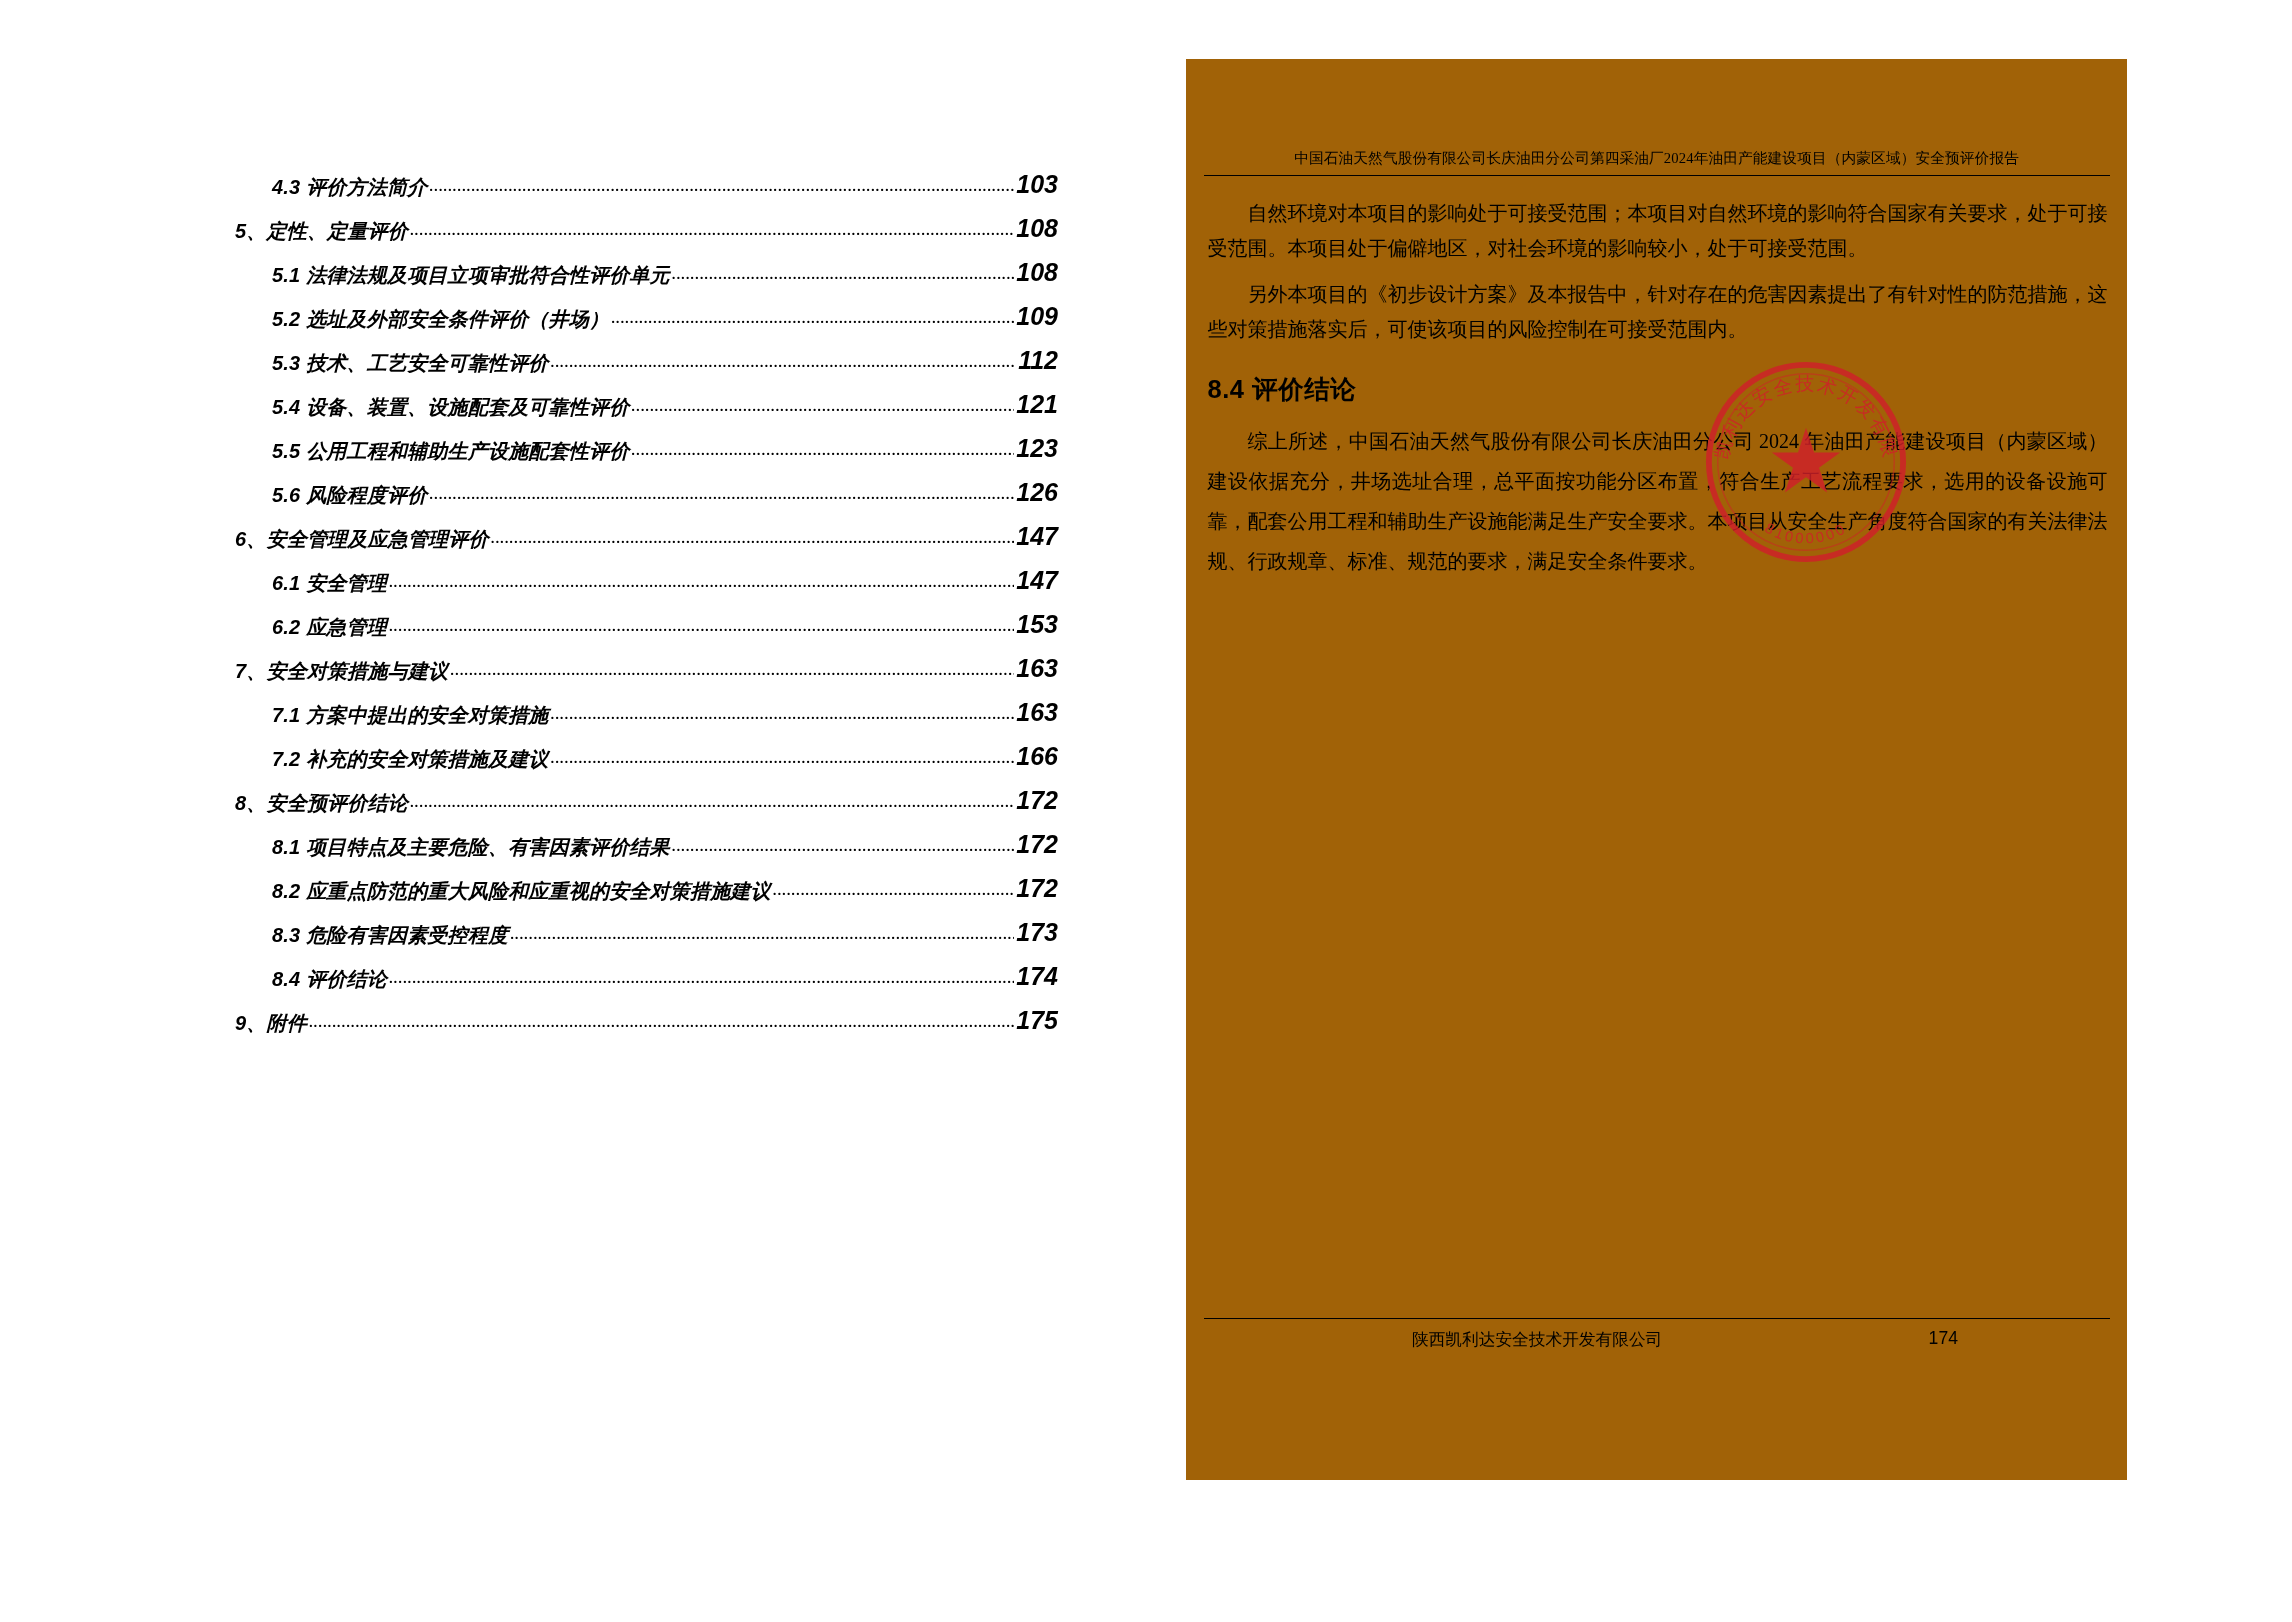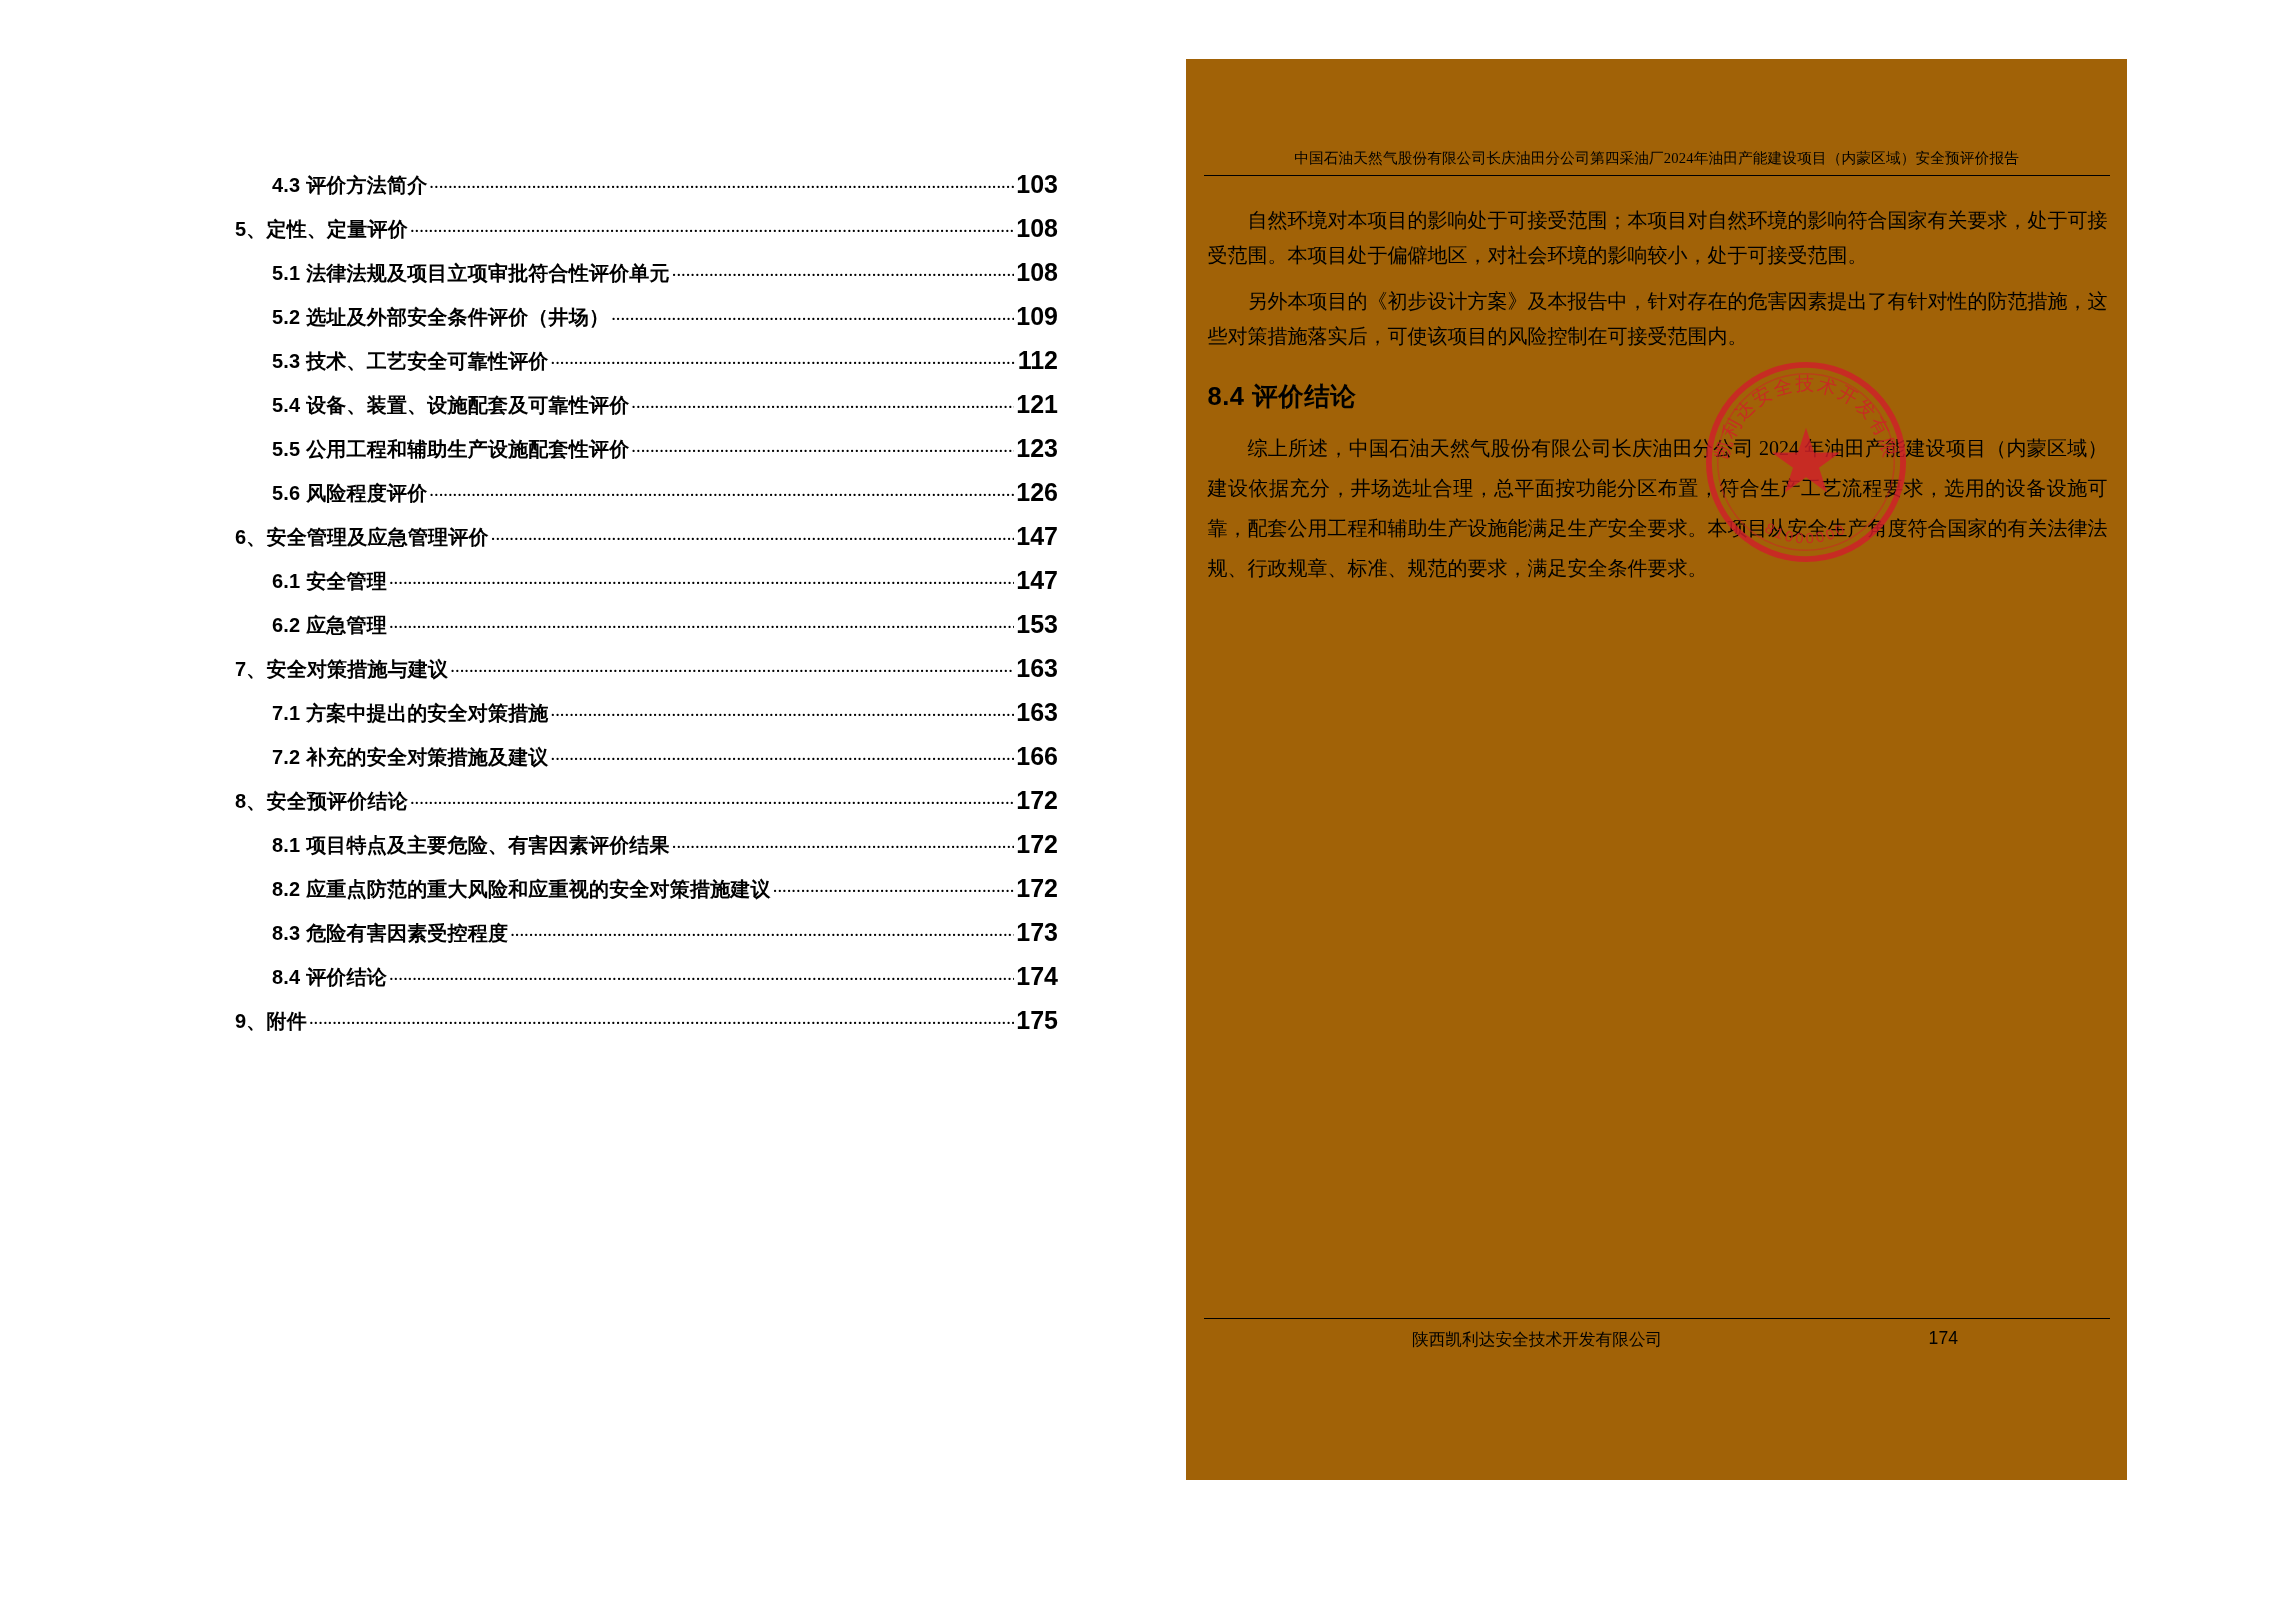--- a/index.html
+++ b/index.html
@@ -32,26 +32,27 @@
     background: #ffffff;
   }
   .toc-list {
     position: absolute;
     left: 59px;
     top: 113px;
     width: 823px;
   }
   .toc-row {
     display: flex;
-    align-items: center;
+    align-items: flex-end;
     font-size: 20px;
     line-height: 1.0;
     color: #000;
     margin-bottom: 19px;
     white-space: nowrap;
+    font-style: italic;
   }
   .toc-row .lbl {
     font-family: "Liberation Sans", sans-serif;
     font-weight: bold;
     letter-spacing: 0.2px;
   }
   .toc-row .dots {
     flex: 1 1 auto;
     overflow: hidden;
     white-space: nowrap;
@@ -93,21 +94,21 @@
     position: absolute;
     left: 17.6px;
     top: 116px;
     width: 906px;
     height: 1px;
     background: #000;
   }
   .content {
     position: absolute;
     left: 21.6px;
-    top: 144px;
+    top: 137px;
     width: 900px;
   }
   p.para {
     margin: 0 0 10.8px 0;
     font-size: 20px;
     line-height: 35px;
     color: #000;
     text-align: justify;
     text-justify: inter-ideograph;
     text-indent: 40px;

